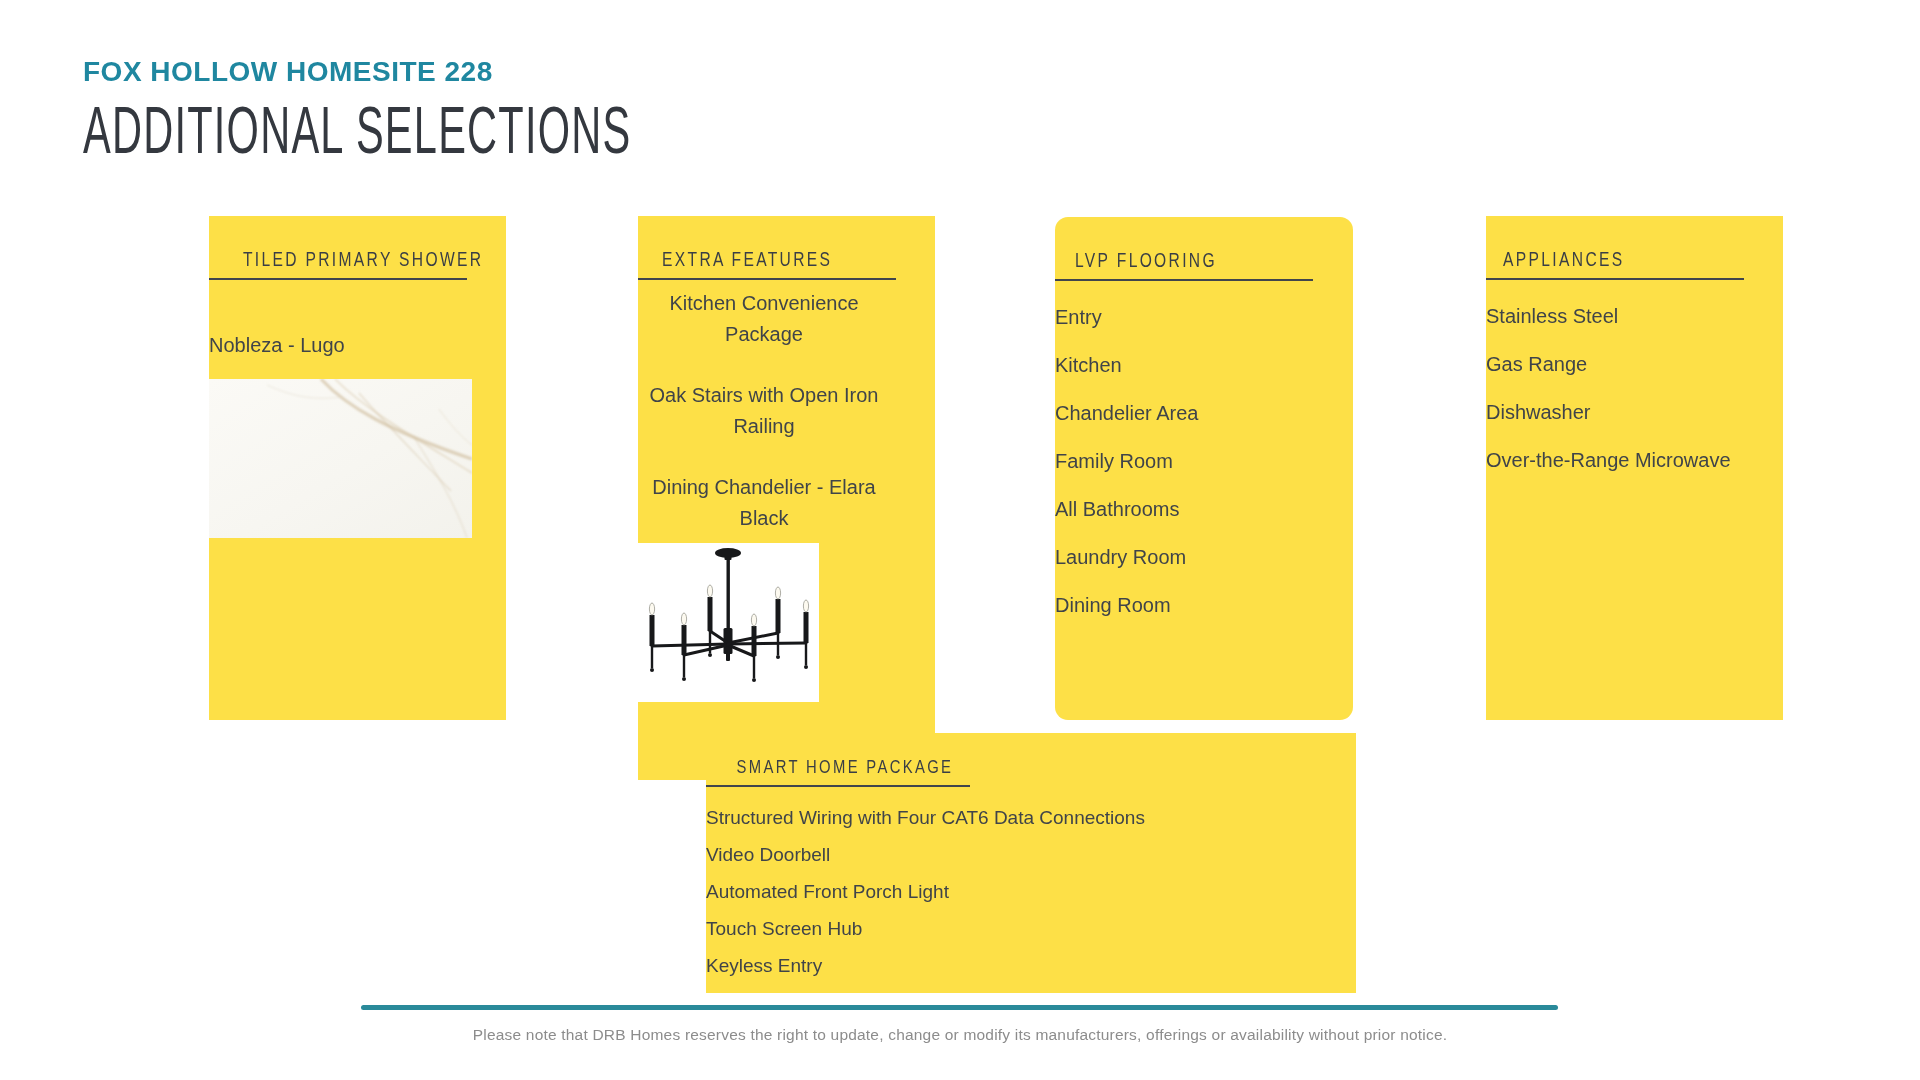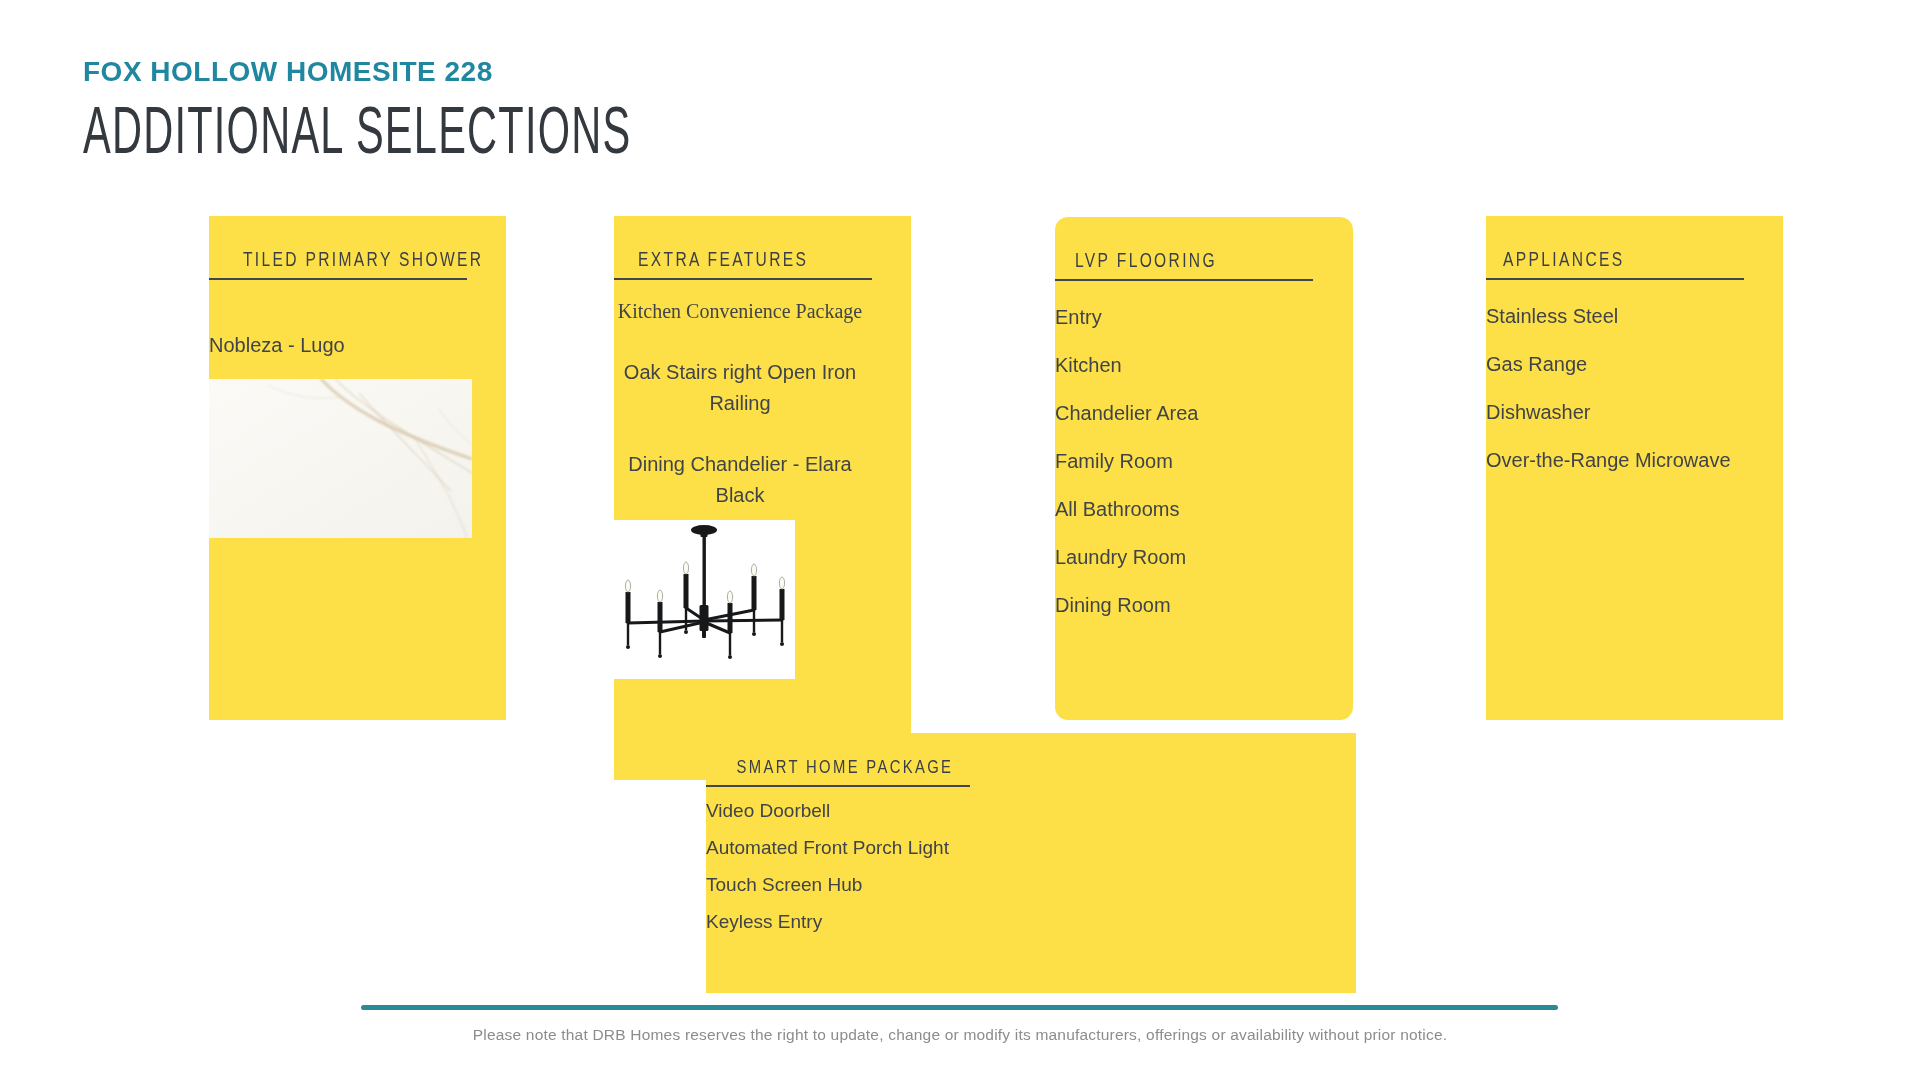--- a/index.html
+++ b/index.html
@@ -42,21 +42,21 @@
   }
   
   .card {
     position: absolute;
     background: #fde047;
     display: flex;
     flex-direction: column;
     align-items: flex-start;
   }
   #card-shower { left: 209px; top: 216px; width: 297px; height: 504px; }
-  #card-extra  { left: 614px; top: 216px; width: 297px; height: 564px; }
+  #card-extra  { left: 638px; top: 216px; width: 297px; height: 564px; }
   #card-lvp    { left: 1055px; top: 217px; width: 298px; height: 503px; border-radius: 13px; }
   #card-appl   { left: 1486px; top: 216px; width: 297px; height: 504px; }
   #card-smart  { left: 706px; top: 733px; width: 650px; height: 260px; }
 
   .card-title {
     margin: 30px 0 0 0;
     font-size: 20px;
     line-height: 26px;
     font-weight: 400;
     letter-spacing: 3px;
@@ -75,21 +75,21 @@
     font-size: 20px;
     line-height: 27px;
     color: #404449;
     text-align: center;
   }
   
   #card-shower .item { margin-top: 52px; }
   #card-shower .marble { margin-top: 20px; display: block; }
 
   #card-extra .item { width: 252px; line-height: 31px; margin-top: 30px; }
-  #card-extra .item.first { margin-top: 16px; font-family: Liberation Serif, serif; }
+  #card-extra .item.first { margin-top: 8px; }
   #card-extra .chandelier { margin-top: 9px; display: block; }
 
   #card-lvp .item, #card-appl .item { margin-top: 21px; }
   #card-lvp .item.first, #card-appl .item.first { margin-top: 23px; }
 
   #card-smart .card-title { margin-top: 22px; font-size: 19px; line-height: 24px; }
   #card-smart .rule { width: 264px; }
   #card-smart .item { font-size: 19px; line-height: 26px; margin-top: 11px; }
   #card-smart .item.first { margin-top: 18px; }
 
@@ -146,21 +146,21 @@
         <path d="M58,6 C80,16 102,22 132,18" stroke="#ddd5c5" stroke-width="1" opacity="0.5"></path>
         <path d="M230,30 C240,44 252,58 263,66" stroke="#d8c9ab" stroke-width="1" opacity="0.4"></path>
       </g>
     </svg>
   </section>
 
   <section class="card" id="card-extra">
     <h2 class="card-title"><span class="cond">EXTRA FEATURES</span></h2>
     <div class="rule"></div>
     <p class="item first">Kitchen Convenience Package</p>
-    <p class="item">Oak Stairs right Open Iron Railing</p>
+    <p class="item">Oak Stairs with Open Iron Railing</p>
     <p class="item">Dining Chandelier - Elara Black</p>
     <svg class="chandelier" width="181" height="159" viewBox="0 0 181 159">
       <rect width="181" height="159" fill="#ffffff"></rect>
       <g stroke="#17181a" fill="#17181a">
         <ellipse cx="90" cy="10" rx="13" ry="5" stroke="none"></ellipse>
         <rect x="86.5" y="11" width="7" height="6" rx="1" stroke="none"></rect>
         <rect x="88.5" y="15" width="3.4" height="72" stroke="none"></rect>
         <rect x="85.5" y="85" width="9" height="26" rx="1.5" stroke="none"></rect>
         <rect x="88" y="110" width="4" height="8" rx="1" stroke="none"></rect>
 
@@ -223,20 +223,21 @@
     <div class="rule"></div>
     <p class="item first">Stainless Steel</p>
     <p class="item">Gas Range</p>
     <p class="item">Dishwasher</p>
     <p class="item">Over-the-Range Microwave</p>
   </section>
 
   <section class="card" id="card-smart">
     <h2 class="card-title"><span class="cond">SMART HOME PACKAGE</span></h2>
     <div class="rule"></div>
+    <p class="item first">Structured Wiring with Four CAT6 Data Connections</p>
     <p class="item">Video Doorbell</p>
     <p class="item">Automated Front Porch Light</p>
     <p class="item">Touch Screen Hub</p>
     <p class="item">Keyless Entry</p>
   </section>
 
   <div class="footer-line"></div>
   <div class="footer-note">Please note that DRB Homes reserves the right to update, change or modify its manufacturers, offerings or availability without prior notice.</div>
 
 </div>

